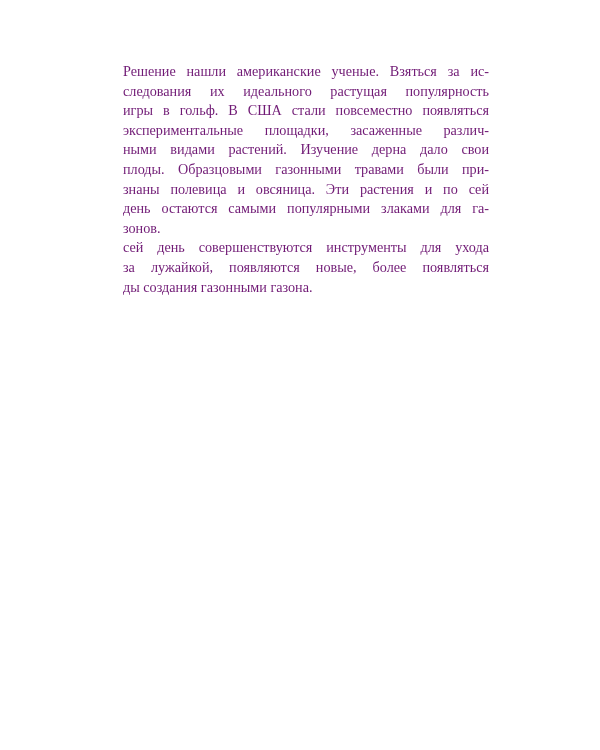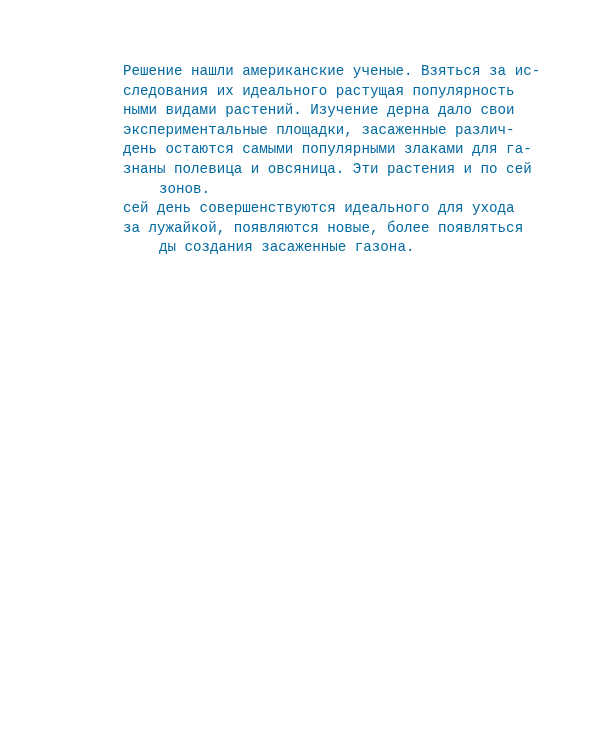--- a/index.html
+++ b/index.html
@@ -17,53 +17,54 @@
       position: absolute;
       left: 0; top: 0;
       width: 600px; height: 750px;
       background: #ffffff;
     }
     .text-block {
       position: absolute;
       left: 123px;
       top: 62px;
       width: 366px;
-      font-family: Liberation Mono, monospace;
+      font-family: Liberation Serif, serif;
       font-size: 14.2px;
       line-height: 19.6px;
-      color: #0369a1;
+      color: #701a75;
     }
     .line {
       display: block;
       white-space: nowrap;
       text-align: justify;
       text-align-last: justify;
       height: 19.6px;
     }
     .line.last {
       text-align-last: left;
-      margin-left: 36px;
     }
     .line.indent {
       padding-left: 22px;
     }
   </style>
 </head>
 <body>
 
 <div class="page">
   <div class="text-block">
     <div>
       <span class="line">Решение нашли американские ученые. Взяться за ис-</span>
       <span class="line">следования их идеального растущая популярность</span>
+      <span class="line">игры в гольф. В США стали повсеместно появляться</span>
+      <span class="line">экспериментальные площадки, засаженные различ-</span>
       <span class="line">ными видами растений. Изучение дерна дало свои</span>
-      <span class="line">экспериментальные площадки, засаженные различ-</span>
+      <span class="line">плоды. Образцовыми газонными травами были при-</span>
+      <span class="line">знаны полевица и овсяница. Эти растения и по сей</span>
       <span class="line">день остаются самыми популярными злаками для га-</span>
-      <span class="line">знаны полевица и овсяница. Эти растения и по сей</span>
       <span class="line last">зонов.</span>
     </div>
     <div>
-      <span class="line">сей день совершенствуются идеального для ухода</span>
+      <span class="line">сей день совершенствуются инструменты для ухода</span>
       <span class="line">за лужайкой, появляются новые, более появляться</span>
-      <span class="line last">ды создания засаженные газона.</span>
+      <span class="line last">ды создания газонными газона.</span>
     </div>
   </div>
 </div>
 
 </body></html>

